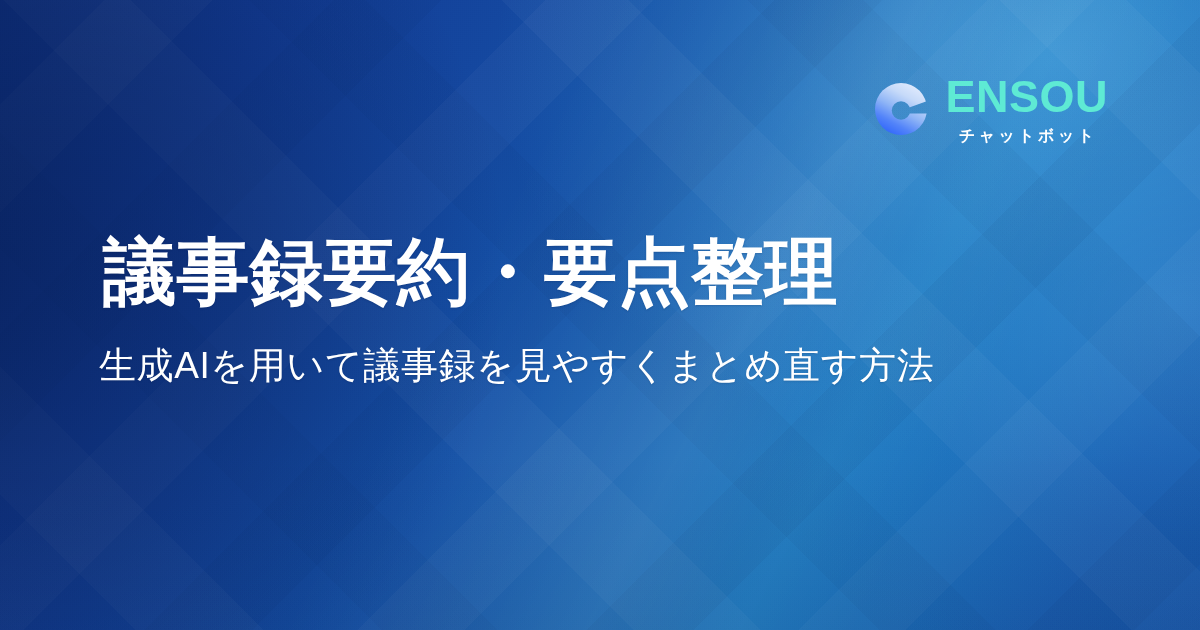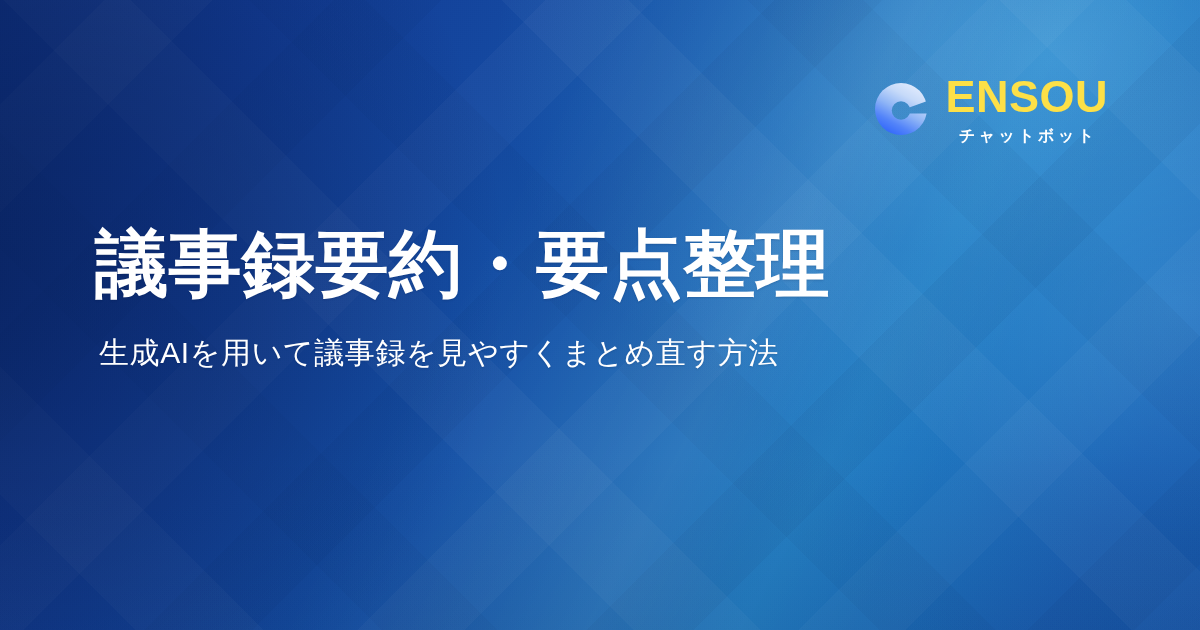--- a/index.html
+++ b/index.html
@@ -153,21 +153,21 @@
     flex: 0 0 54px;
     display: block;
   }
   .brand-text {
     display: flex;
     flex-direction: column;
     align-items: center;
     justify-content: center;
   }
   .brand-word {
-    color: #fde047;
+    color: #5eead4;
     font-size: 45px;
     font-weight: 700;
     line-height: 1;
     letter-spacing: 0.5px;
     white-space: nowrap;
   }
   .brand-tagline {
     color: #ffffff;
     font-size: 16px;
     font-weight: 700;
@@ -185,27 +185,27 @@
     top: 222px;
     z-index: 5;
     max-width: 1010px;
   }
   .headline {
     color: #ffffff;
     font-size: 73px;
     font-weight: 700;
     line-height: 1.16;
     letter-spacing: 0.5px;
-    margin: 0;
+    margin: 8px;
     white-space: nowrap;
     text-shadow: 0 1px 2px rgba(3,22,62,0.18);
   }
   .subheadline {
     color: #ffffff;
-    font-size: 30px;
+    font-size: 37px;
     font-weight: 500;
     line-height: 1.4;
     letter-spacing: 0.6px;
     margin: 25px 0 0 4px;
     white-space: nowrap;
     text-shadow: 0 1px 2px rgba(3,22,62,0.16);
   }
 </style>
 </head>
 <body>

